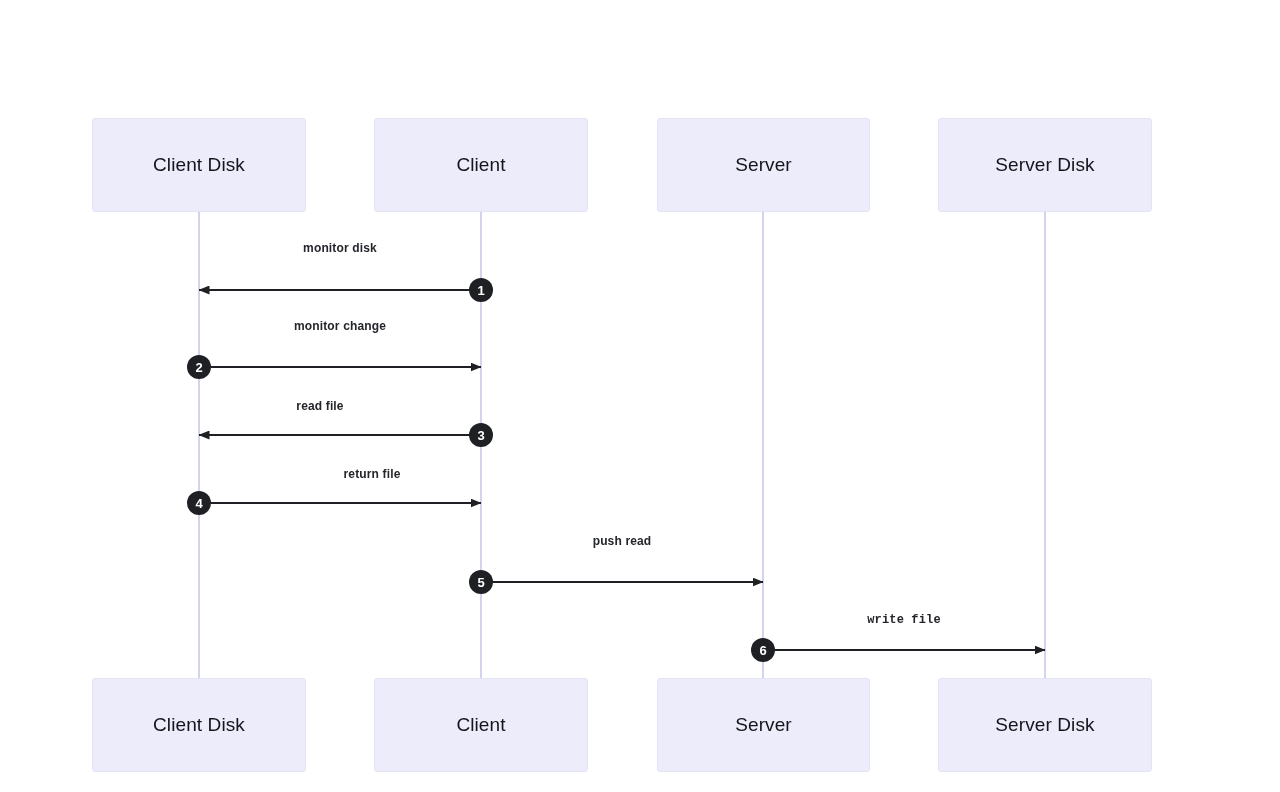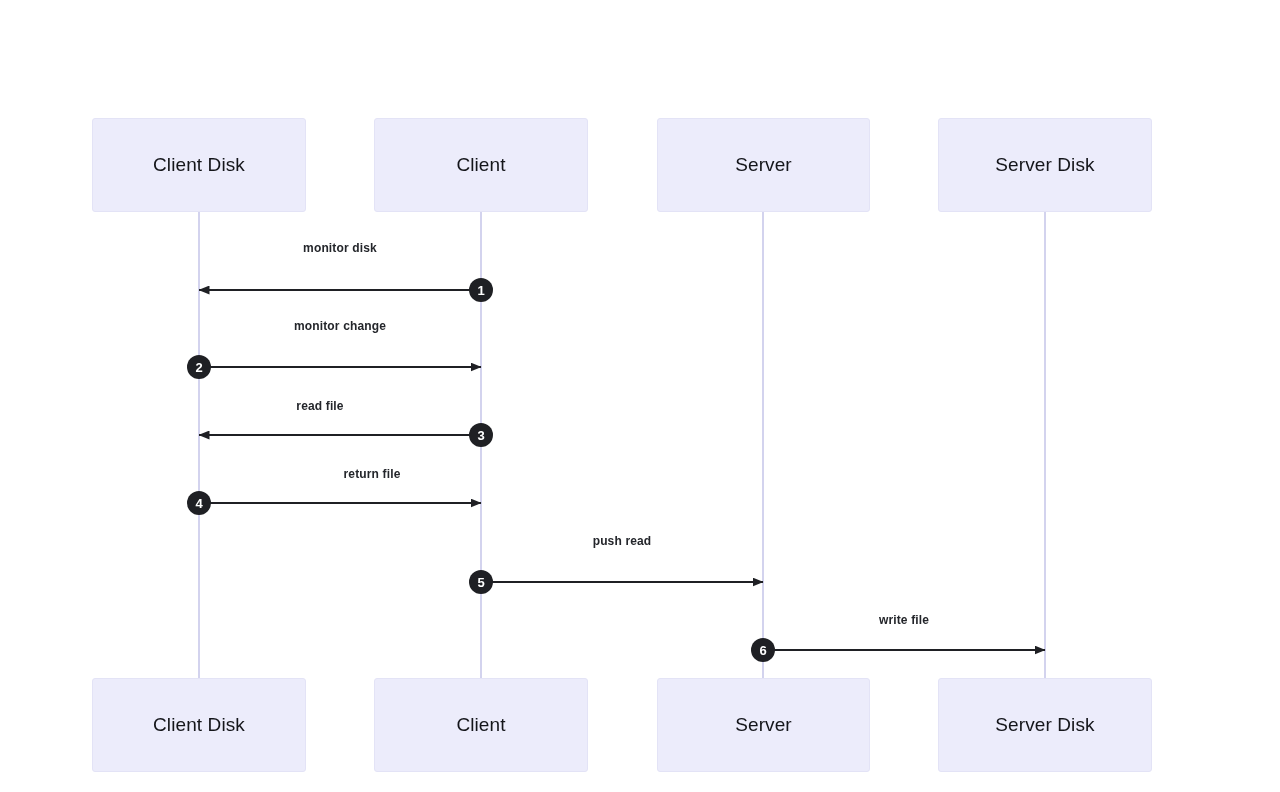--- a/index.html
+++ b/index.html
@@ -129,21 +129,21 @@
         <span class="participant-label">Server Disk</span>
       </div>
     </div>
 
   <div id="message-labels">
       <div class="message-label" style="left: 340px; top: 241px;">monitor disk</div>
       <div class="message-label" style="left: 340px; top: 319px;">monitor change</div>
       <div class="message-label" style="left: 320px; top: 399px;">read file</div>
       <div class="message-label" style="left: 340px; top: 467px; margin-left: 32px;">return file</div>
       <div class="message-label" style="left: 622px; top: 534px;">push read</div>
-      <div class="message-label" style="left: 904px; top: 613px;">write file</div>
+      <div class="message-label" style="left: 904px; top: 613px; font-family: Liberation Mono, monospace;">write file</div>
     </div>
 
   <div id="sequence-badges">
       <div class="seq-badge" style="left: 481px; top: 290px;">1</div>
       <div class="seq-badge" style="left: 199px; top: 367px;">2</div>
       <div class="seq-badge" style="left: 481px; top: 435px;">3</div>
       <div class="seq-badge" style="left: 199px; top: 503px;">4</div>
       <div class="seq-badge" style="left: 481px; top: 582px;">5</div>
       <div class="seq-badge" style="left: 763px; top: 650px;">6</div>
     </div>

